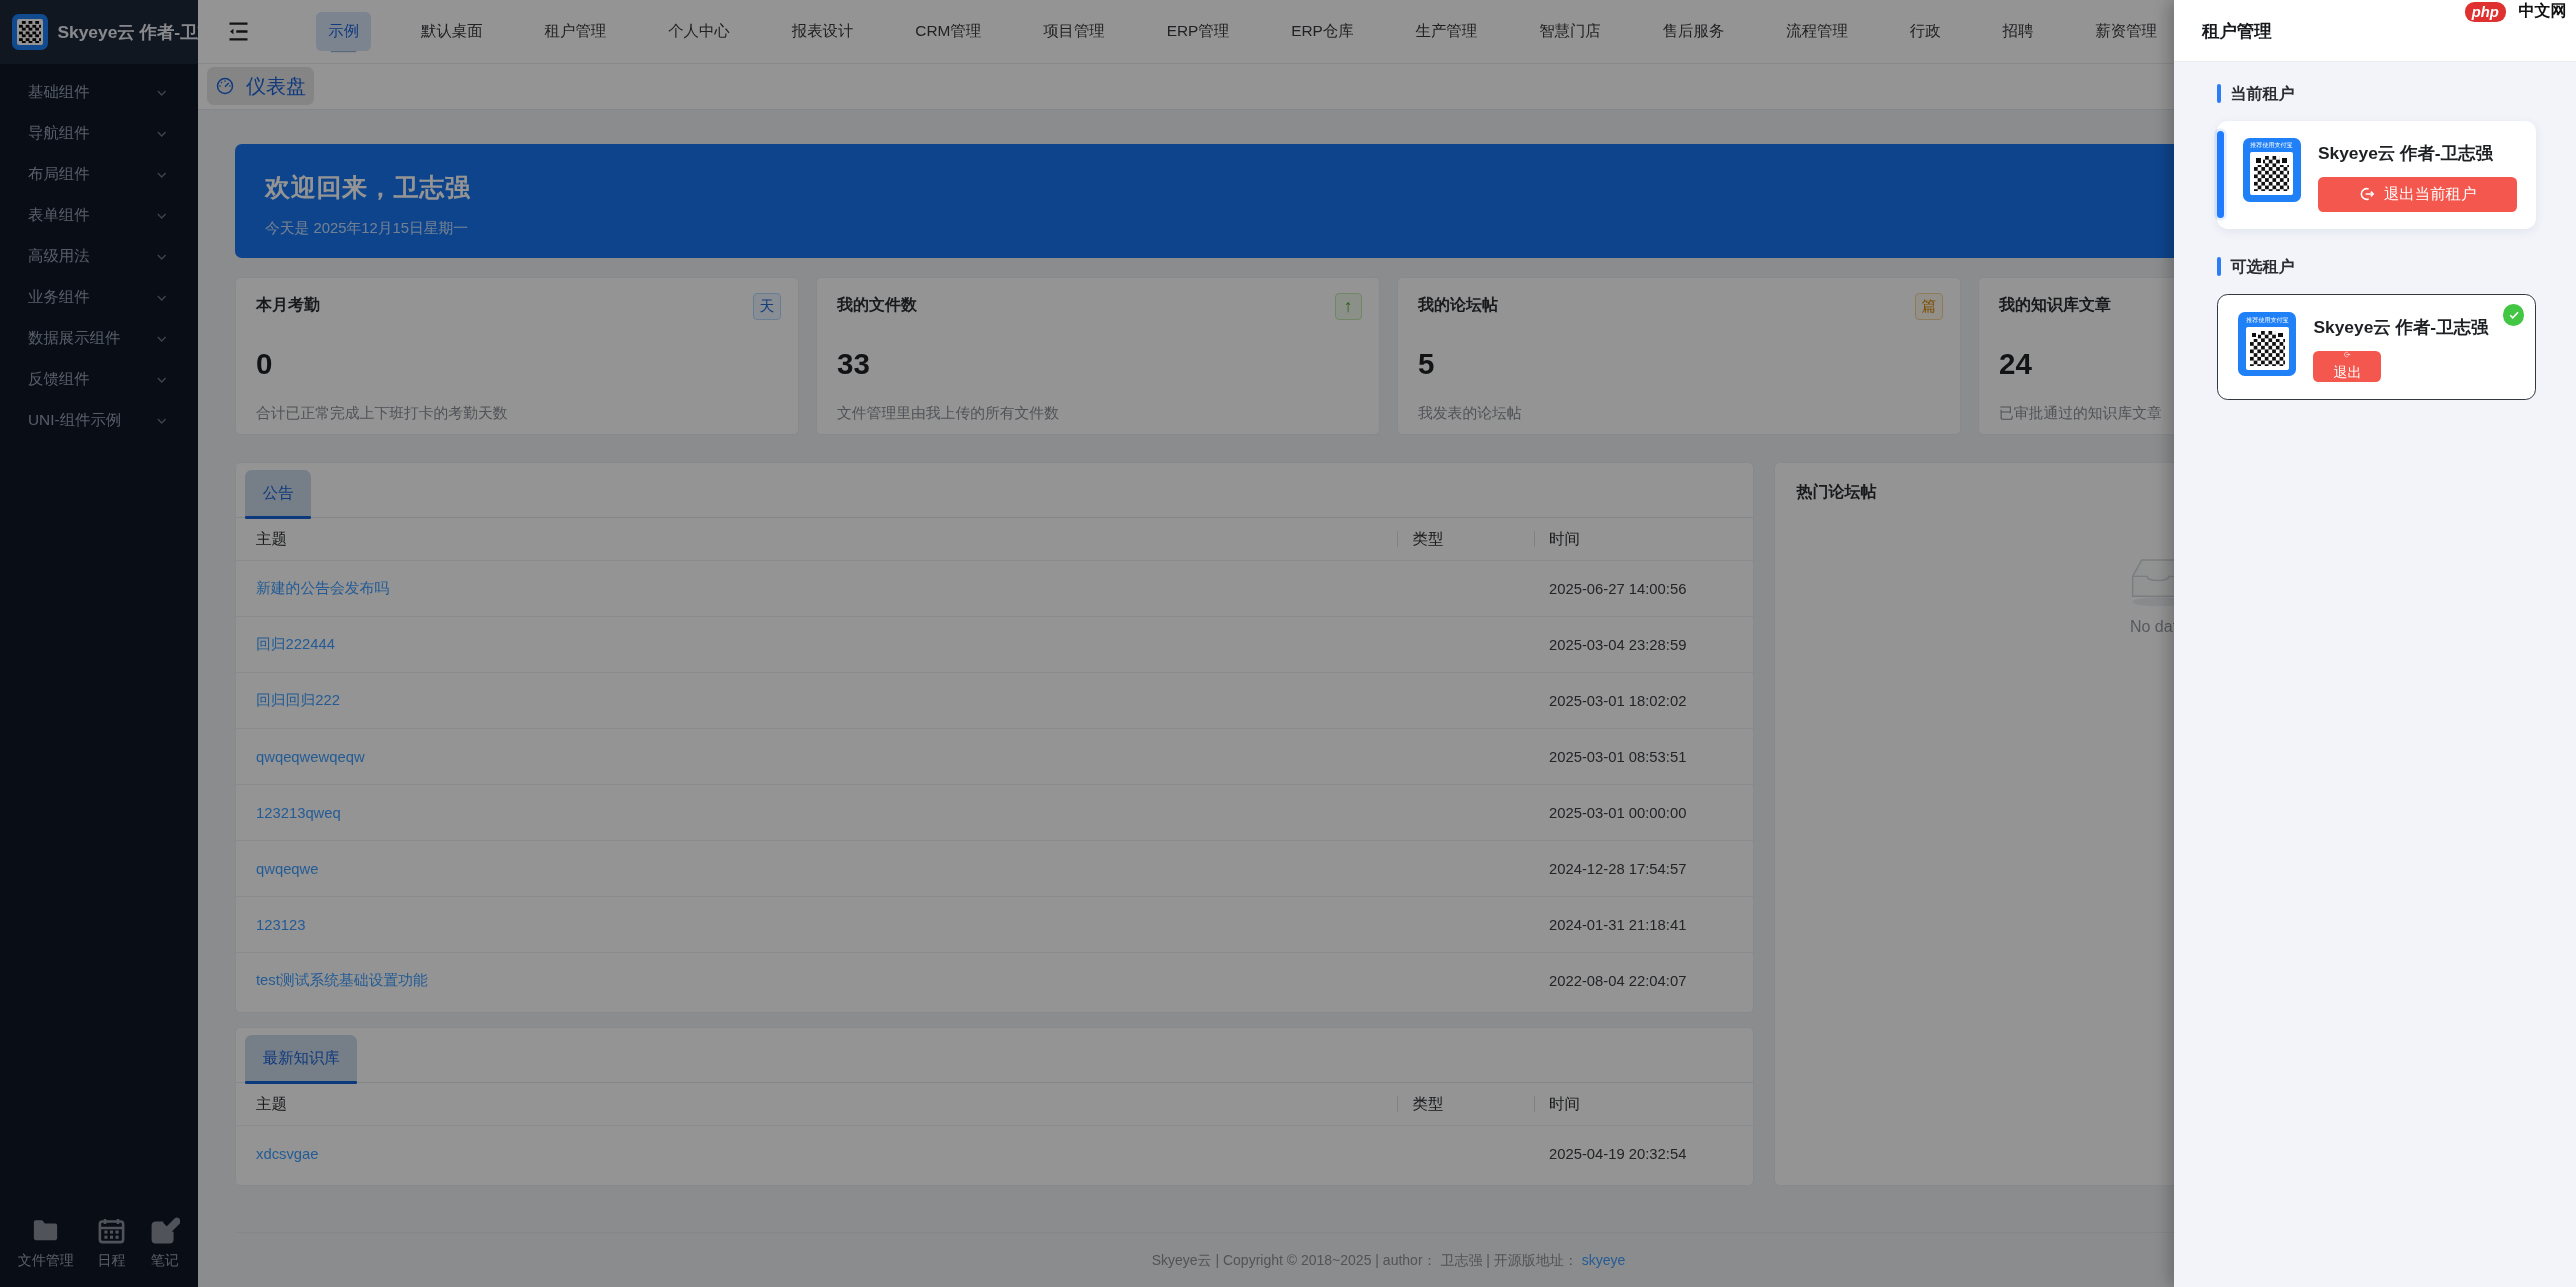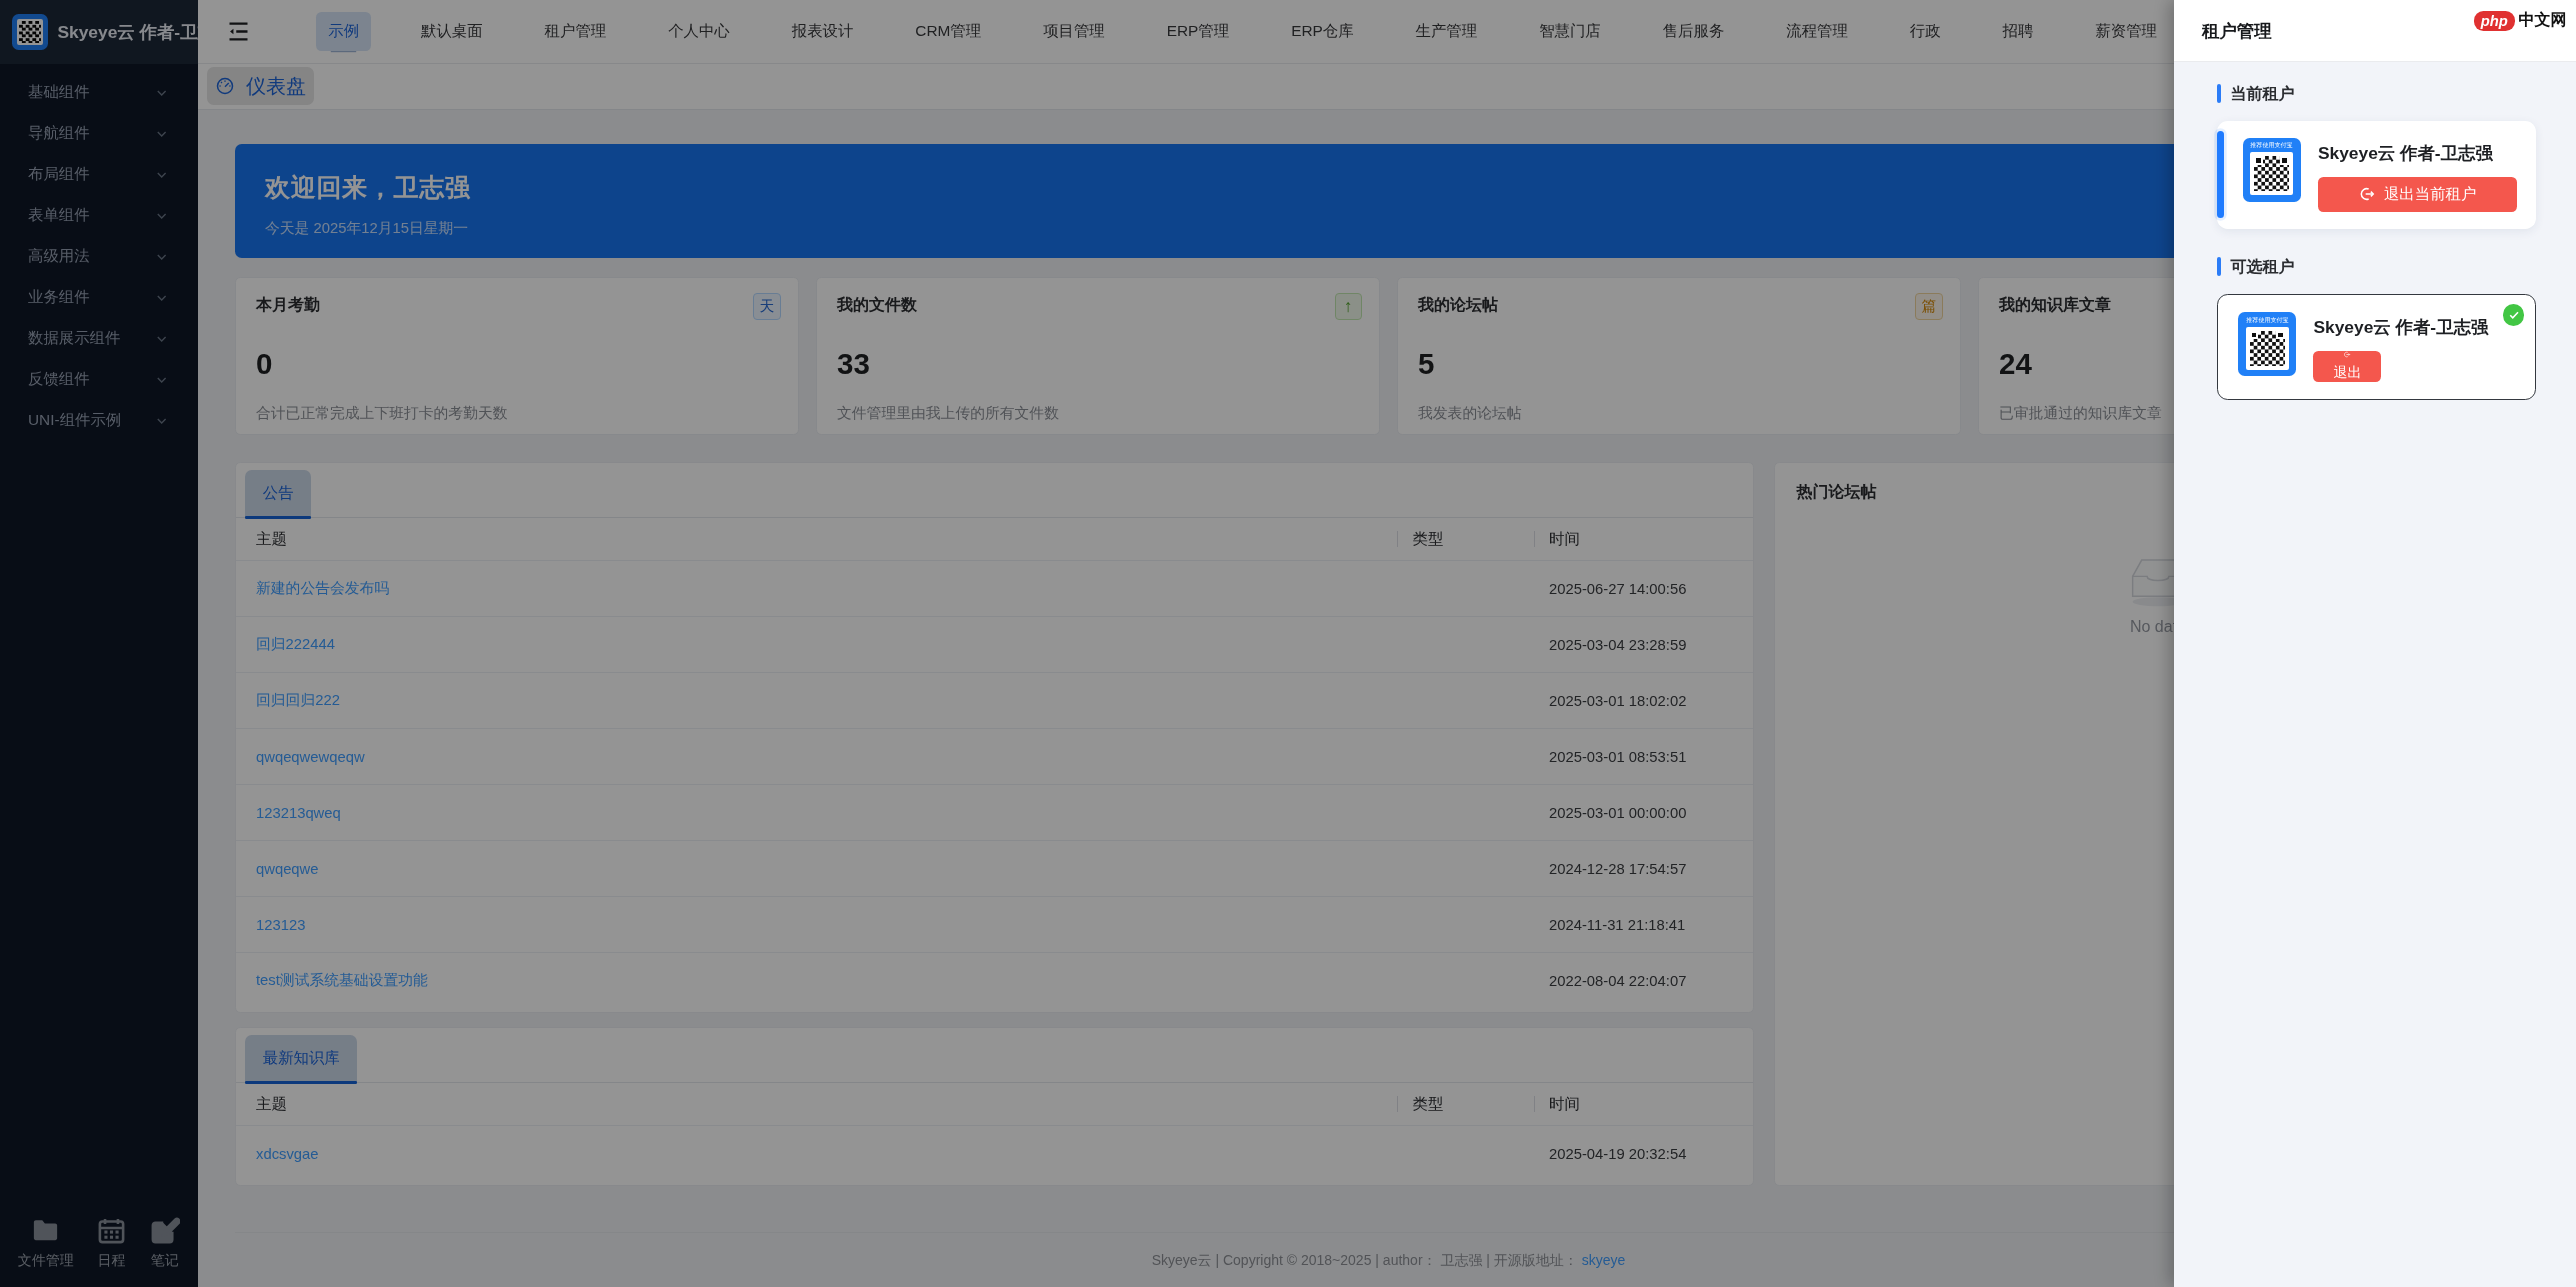--- a/index.html
+++ b/index.html
@@ -101,21 +101,21 @@
   .tenant-info { flex:1; padding-top:2.7px; }
   .tenant-name { font-size:17.4px; font-weight:bold; color:#1d1f23; white-space:nowrap; }
   .btn-danger { margin-top:12px; background:#f4574d; color:#fff; border:none; border-radius:5.4px; font-size:15.4px; display:flex; align-items:center; justify-content:center; gap:9.4px; cursor:pointer; font-family:inherit; }
   .btn-logout-current { width:100%; height:35px; }
   .btn-logout { width:68px; height:31px; font-size:14px; gap:6px;flex-direction:column; }
   .btn-danger svg { width:16px; height:16px; }
   .check-badge { position:absolute; top:9.4px; right:10.7px; width:21.5px; height:21.5px; border-radius:50%; background:#42c644; display:flex; align-items:center; justify-content:center; }
   .check-badge svg { width:12px; height:12px; }
 
   
-  .watermark { position:fixed; top:10px; right:9.4px; z-index:70; display:flex; align-items:center; gap:4px; }
+  .watermark { position:fixed; top:1px; right:9.4px; z-index:70; display:flex; align-items:center; gap:13px; }
   .wm-php { background:#e03131; color:#fff; font-style:italic; font-weight:bold; font-size:14.8px; padding:2px 6.7px; border-radius:9.4px; }
   .wm-rest { font-size:16px; font-weight:bold; color:#111; }
 </style>
 </head>
 <body>
 
 <div class="app">
 
   <aside class="sidebar">
     <div class="brand">
@@ -333,21 +333,21 @@
               <div class="cell col-time">2025-03-01 00:00:00</div>
             </div>
             <div class="trow">
               <a class="cell col-subject link">qwqeqwe</a>
               <div class="cell col-type"></div>
               <div class="cell col-time">2024-12-28 17:54:57</div>
             </div>
             <div class="trow">
               <a class="cell col-subject link">123123</a>
               <div class="cell col-type"></div>
-              <div class="cell col-time">2024-11-31 21:18:41</div>
+              <div class="cell col-time">2024-01-31 21:18:41</div>
             </div>
             <div class="trow">
               <a class="cell col-subject link">test测试系统基础设置功能</a>
               <div class="cell col-type"></div>
               <div class="cell col-time">2022-08-04 22:04:07</div>
             </div>
           </div>
 
           <div class="data-card">
             <div class="tabs-row">

